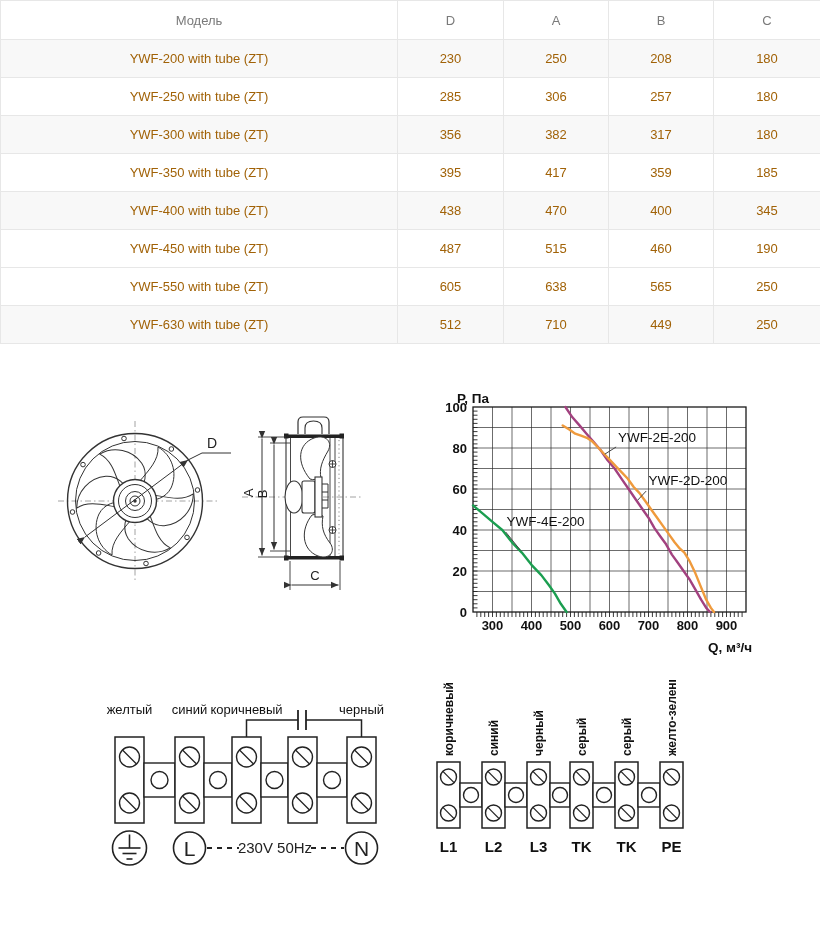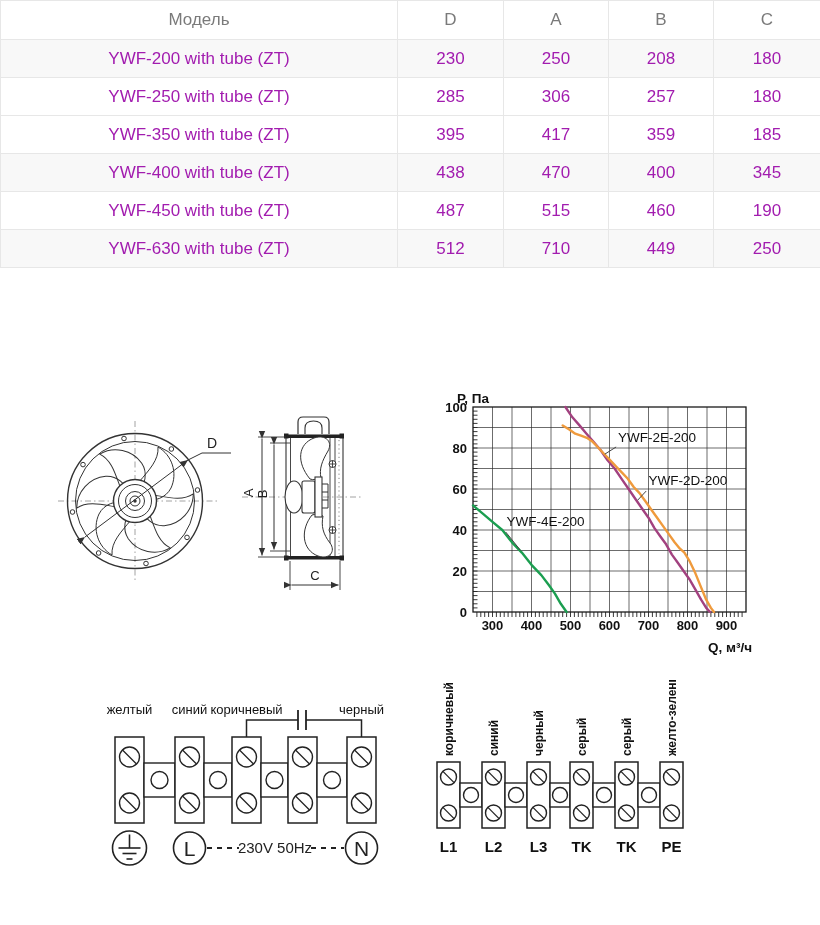--- a/index.html
+++ b/index.html
@@ -1,24 +1,24 @@
 <!DOCTYPE html>
 <html><head>
 <meta charset="utf-8">
 <style>
   html,body{margin:0;padding:0;background:#fff;}
   body{font-family:"Liberation Sans",sans-serif;}
   .page{position:relative;width:820px;height:925px;background:#fff;overflow:hidden;}
   table.spec{border-collapse:collapse;width:820px;table-layout:fixed;}
   table.spec th, table.spec td{
     border:1px solid #e7e7e7;text-align:center;padding:0;
-    font-size:17px;height:37px;vertical-align:middle;
+    font-size:13px;height:37px;vertical-align:middle;
   }
   table.spec th{color:#7a7a7a;font-weight:400;height:38px;background:#fff;}
-  table.spec td{color:#a21caf;background:#fff;}
+  table.spec td{color:#a16207;background:#fff;}
   table.spec tr.alt td{background:#f8f8f8;}
   .abs{position:absolute;}
   svg{display:block;}
   svg text{font-family:"Liberation Sans",sans-serif;}
 </style>
 </head>
 <body>
 
 <div class="page">
 
@@ -47,40 +47,54 @@
           <td>208</td>
           <td>180</td>
         </tr>
         <tr>
           <td>YWF-250 with tube (ZT)</td>
           <td>285</td>
           <td>306</td>
           <td>257</td>
           <td>180</td>
         </tr>
+        <tr class="alt">
+          <td>YWF-300 with tube (ZT)</td>
+          <td>356</td>
+          <td>382</td>
+          <td>317</td>
+          <td>180</td>
+        </tr>
         <tr>
           <td>YWF-350 with tube (ZT)</td>
           <td>395</td>
           <td>417</td>
           <td>359</td>
           <td>185</td>
         </tr>
         <tr class="alt">
           <td>YWF-400 with tube (ZT)</td>
           <td>438</td>
           <td>470</td>
           <td>400</td>
           <td>345</td>
         </tr>
         <tr>
           <td>YWF-450 with tube (ZT)</td>
           <td>487</td>
           <td>515</td>
           <td>460</td>
           <td>190</td>
+        </tr>
+        <tr>
+          <td>YWF-550 with tube (ZT)</td>
+          <td>605</td>
+          <td>638</td>
+          <td>565</td>
+          <td>250</td>
         </tr>
         <tr class="alt">
           <td>YWF-630 with tube (ZT)</td>
           <td>512</td>
           <td>710</td>
           <td>449</td>
           <td>250</td>
         </tr>
       </tbody>
   </table>

